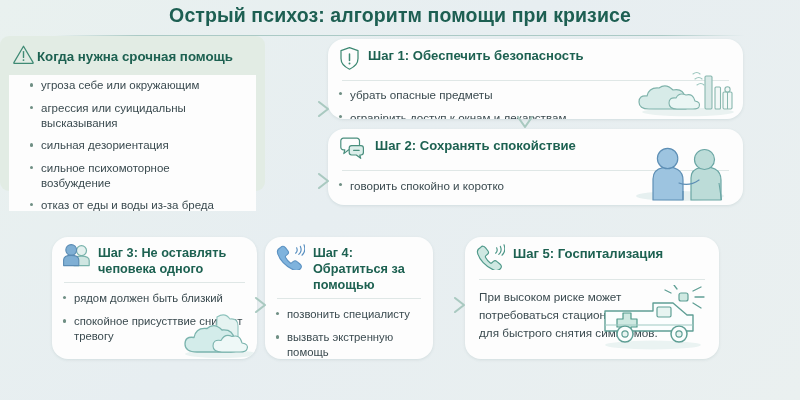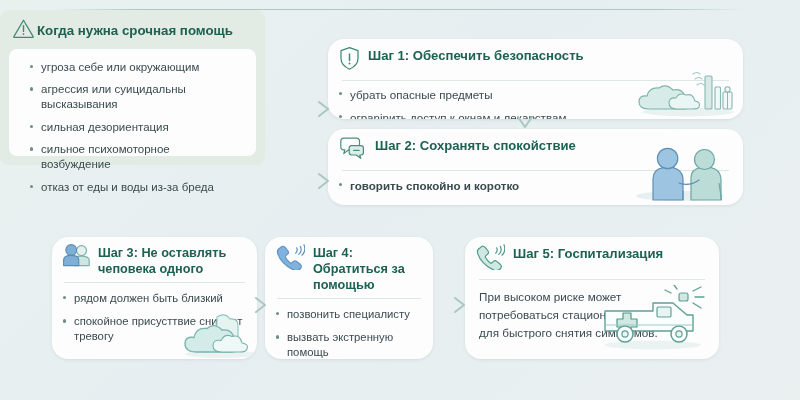--- a/index.html
+++ b/index.html
@@ -61,24 +61,24 @@
     gap: 2px;
     padding: 8px 10px 6px 12px;
   }
   .urgent-head .htext {
     font-size: 13.3px;
     font-weight: bold;
     color: #1d6151;
   }
   .urgent-body {
     background: #fdfdfd;
-    border-radius: 8px;
+    border-radius: 0;
     margin: 0 9px 9px 9px;
-    padding: 9px 6px 8px 6px;
-    height: 107px;
+    padding: 1px 6px 8px 6px;
+    height: 136px;
     box-sizing: border-box;
   }
 
   
   .step1 { left: 328px; top: 39px;  width: 415px; height: 80px; }
   .step2 { left: 328px; top: 129px; width: 415px; height: 76px; }
   .step3 { left: 52px;  top: 237px; width: 205px; height: 122px; }
   .step4 { left: 265px; top: 237px; width: 168px; height: 122px; }
   .step5 { left: 465px; top: 237px; width: 254px; height: 122px; }
 
@@ -124,21 +124,21 @@
     position: absolute;
     left: -11px; top: 5px;
     width: 3.4px; height: 3.4px;
     border-radius: 50%;
     background: #6f8f84;
   }
   .urgent-body ul.bullets { padding: 2px 8px 0 26px; }
   .urgent-body ul.bullets li { margin-bottom: 7.5px; font-size: 11.5px; }
   .step1 ul.bullets { padding-top: 6px; }
   .step1 ul.bullets li { margin-bottom: 8px; }
-  .step2 ul.bullets li { margin-bottom: 9px; font-weight: bold; }
+  .step2 ul.bullets li { margin-bottom: 9px; }
   .step3 ul.bullets, .step4 ul.bullets { padding: 8px 8px 0 22px; font-size: 11.3px; }
   .step3 ul.bullets li, .step4 ul.bullets li { font-size: 11.3px; margin-bottom: 9px; }
 
   .step5-text {
     padding: 8px 12px 0 14px;
     font-size: 11.7px;
     line-height: 1.55;
     color: #3a4a4f;
     max-width: 215px;
   }
@@ -151,20 +151,21 @@
   .art-city   { right: 6px;  bottom: -2px; }
   .art-people { right: 12px; bottom: 0px; }
   .art-cloud3 { right: -4px; bottom: -4px; }
   .art-amb    { right: 6px;  bottom: 4px; }
 </style>
 </head>
 <body>
 
 <div class="canvas">
 
+  <div class="title">Острый психоз: алгоритм помощи при кризисе</div>
   <div class="title-rule"></div>
 
   <div class="urgent">
     <div class="urgent-head">
       <span>
         <svg width="23" height="21" viewBox="0 0 23 21">
           <path d="M11.5 2.2 L21 18.4 Q21.6 19.4 20.4 19.4 L2.6 19.4 Q1.4 19.4 2 18.4 Z" fill="none" stroke="#3f8a74" stroke-width="1.25" stroke-linejoin="round"></path>
           <line x1="11.5" y1="7.6" x2="11.5" y2="13.4" stroke="#3f8a74" stroke-width="1.4" stroke-linecap="round"></line>
           <circle cx="11.5" cy="16.1" r="0.95" fill="#3f8a74"></circle>
         </svg>

